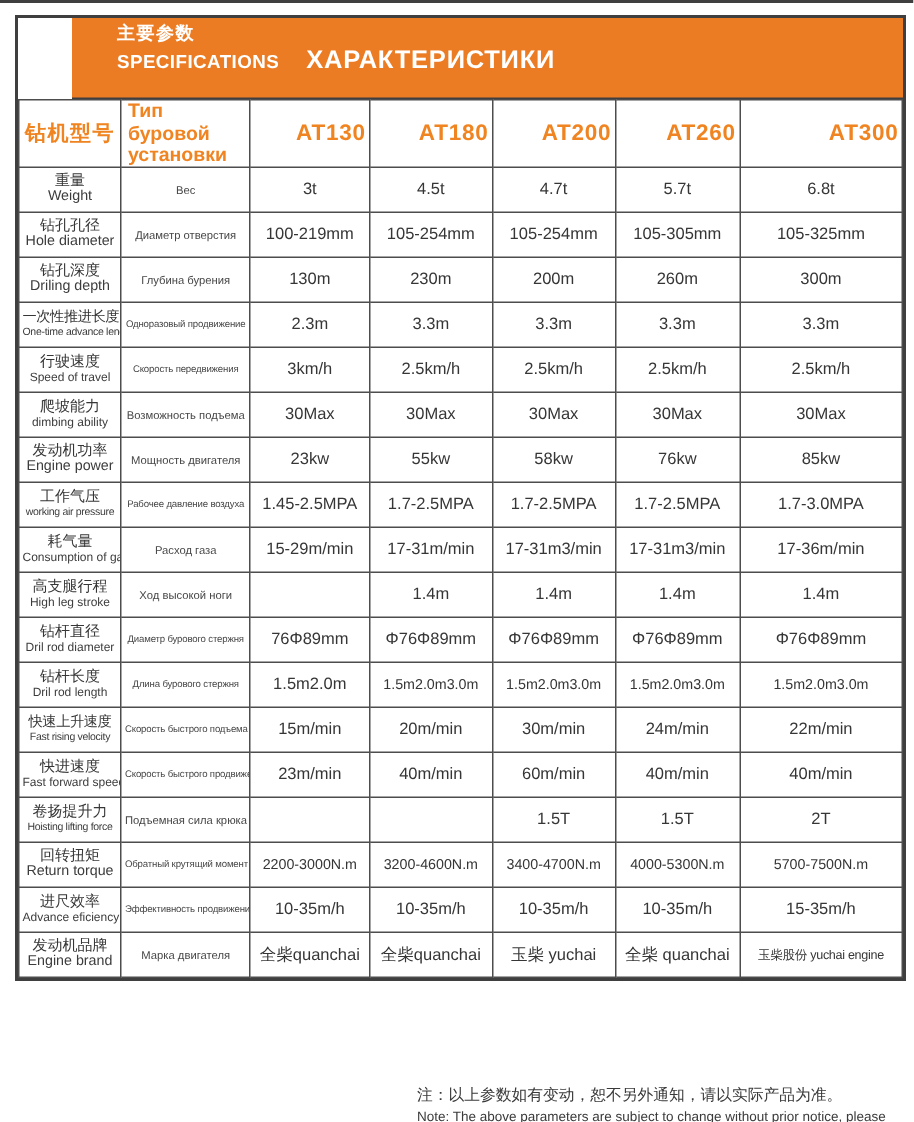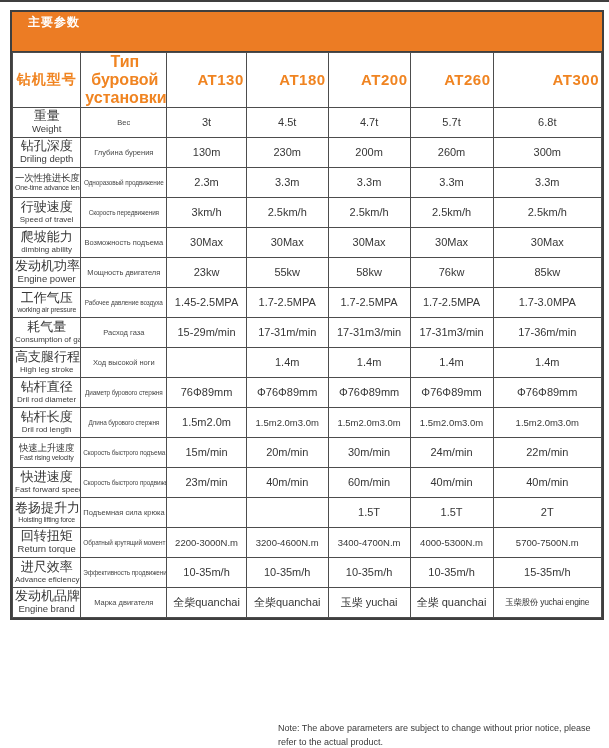--- a/index.html
+++ b/index.html
@@ -12,47 +12,48 @@
   .top-rule{
     position:absolute;left:0;top:0;width:609px;height:2px;
     background:var(--border-dark,#3f3f3f);
   }
   .table-wrap{
     position:absolute;left:10px;top:10px;width:590px;
     border:2px solid var(--border-dark,#3f3f3f);
     background:#fff;
   }
   .band{
-    height:40px;background:var(--orange,#ec7c24);
+    height:54px;background:var(--orange,#ec7c24);
     color:#fff;box-sizing:border-box;
-    padding:3px 10px 0 16px;
+    padding:3px 10px 0 30px;
     border-bottom:1px solid var(--border-dark,#3f3f3f);
+    margin-left:36px;
   }
   .band-zh{font-size:12px;font-weight:bold;line-height:15px;letter-spacing:1px;}
   .band-row{display:flex;align-items:baseline;gap:18px;}
   .band-en{font-size:12.5px;font-weight:bold;letter-spacing:.3px;}
   .band-ru{font-size:17px;font-weight:bold;letter-spacing:.5px;}
   table{
     width:100%;border-collapse:collapse;table-layout:fixed;
   }
   th,td{
     border:1px solid var(--border-inner,#4d4d4d);
     padding:0 2px;text-align:center;vertical-align:middle;
     overflow:hidden;white-space:nowrap;
   }
   thead th{height:32px;color:var(--orange-text,#f08421);background:#fff;}
   th.model-h{font-size:15px;font-weight:bold;letter-spacing:.5px;text-align:right;}
   th.rowhdr-zh{font-size:14px;font-weight:bold;letter-spacing:1px;}
   th.rowhdr-ru{
-    font-size:16px;font-weight:bold;text-align:center;
+    font-size:13px;font-weight:bold;text-align:left;
     line-height:1.12;white-space:normal;padding-left:4px;
   }
   tbody td{height:29px;}
   .lbl{line-height:1.15;}
-  .zh{font-size:13px;display:block;}
+  .zh{font-size:10px;display:block;}
   .zh.sm{font-size:9.5px;letter-spacing:-.3px;}
   .en{font-size:9.5px;display:block;color:#3c3c3c;}
   .en.sm{font-size:8px;}
   .en.xs{font-size:7px;letter-spacing:-.2px;}
   .ru{font-size:7.5px;color:#474747;}
   .ru.sm{font-size:6.4px;letter-spacing:-.1px;}
   .val{font-size:11px;}
   .val.sm{font-size:9.5px;}
   .val.xs{font-size:8.4px;letter-spacing:-.2px;}
   .note{
@@ -63,20 +64,24 @@
 </style>
 </head>
 <body style="--orange: #EC7C24; --orange-text: #F08421; --border-dark: #3F3F3F; --border-inner: #4D4D4D; --text-dark: #363636;">
 
 <div>
   <div class="top-rule"></div>
 
   <div class="table-wrap">
     <div class="band">
       <div class="band-zh">主要参数</div>
+      <div class="band-row">
+        <span class="band-en">SPECIFICATIONS</span>
+        <span class="band-ru">ХАРАКТЕРИСТИКИ</span>
+      </div>
     </div>
 
     <table>
       <colgroup>
         <col style="width:11.6%">
           <col style="width:14.6%">
         <col style="width:13.5%">
           <col style="width:13.9%">
           <col style="width:13.9%">
         <col style="width:14.1%">
@@ -103,20 +108,32 @@
             </td>
             <td class="ru">Вес</td>
             <td class="val">3t</td>
             <td class="val">4.5t</td>
             <td class="val">4.7t</td>
             <td class="val">5.7t</td>
             <td class="val">6.8t</td>
           </tr>
           <tr>
             <td class="lbl">
+              <span class="zh">钻孔孔径</span>
+              <span class="en">Hole diameter</span>
+            </td>
+            <td class="ru">Диаметр отверстия</td>
+            <td class="val">100-219mm</td>
+            <td class="val">105-254mm</td>
+            <td class="val">105-254mm</td>
+            <td class="val">105-305mm</td>
+            <td class="val">105-325mm</td>
+          </tr>
+          <tr>
+            <td class="lbl">
               <span class="zh">钻孔深度</span>
               <span class="en">Driling depth</span>
             </td>
             <td class="ru">Глубина бурения</td>
             <td class="val">130m</td>
             <td class="val">230m</td>
             <td class="val">200m</td>
             <td class="val">260m</td>
             <td class="val">300m</td>
           </tr>
@@ -298,15 +315,16 @@
             <td class="val">全柴quanchai</td>
             <td class="val">玉柴 yuchai</td>
             <td class="val">全柴 quanchai</td>
             <td class="val xs">玉柴股份 yuchai engine</td>
           </tr>
         </tbody>
     </table>
   </div>
 
   <div class="note">
+    <div>注：以上参数如有变动，恕不另外通知，请以实际产品为准。</div>
     <div class="note-en">Note: The above parameters are subject to change without prior notice, please refer to the actual product.</div>
   </div>
 </div>
 
 </body></html>

